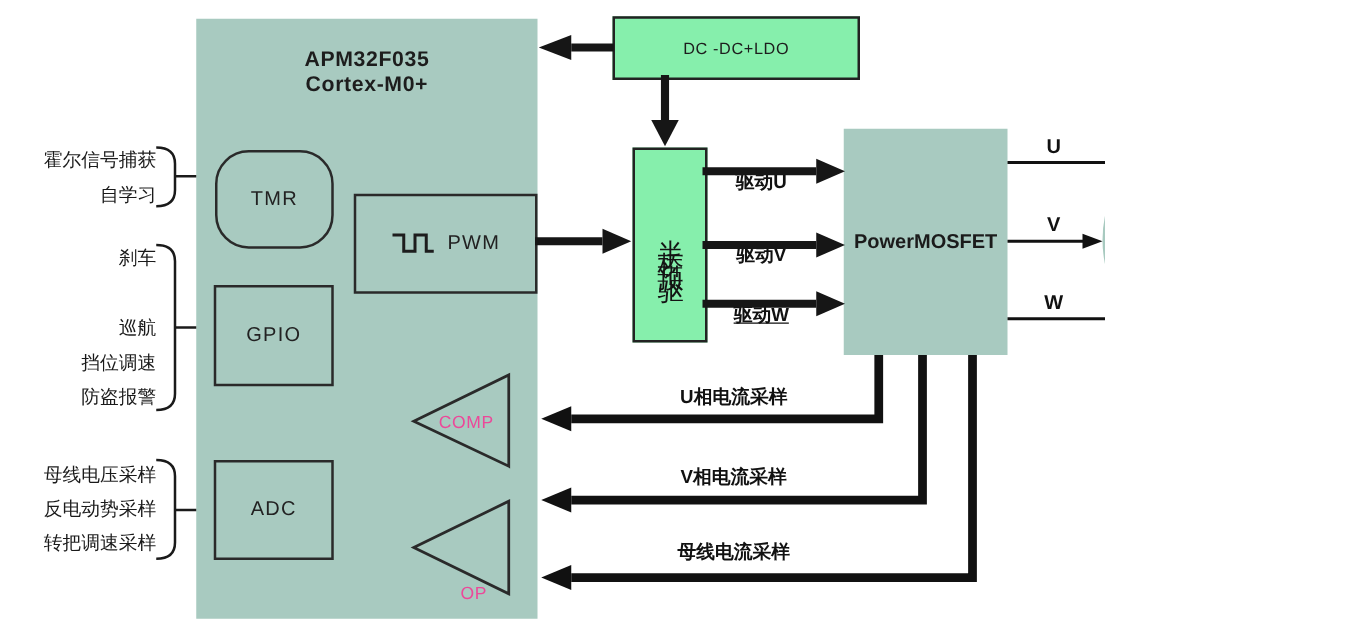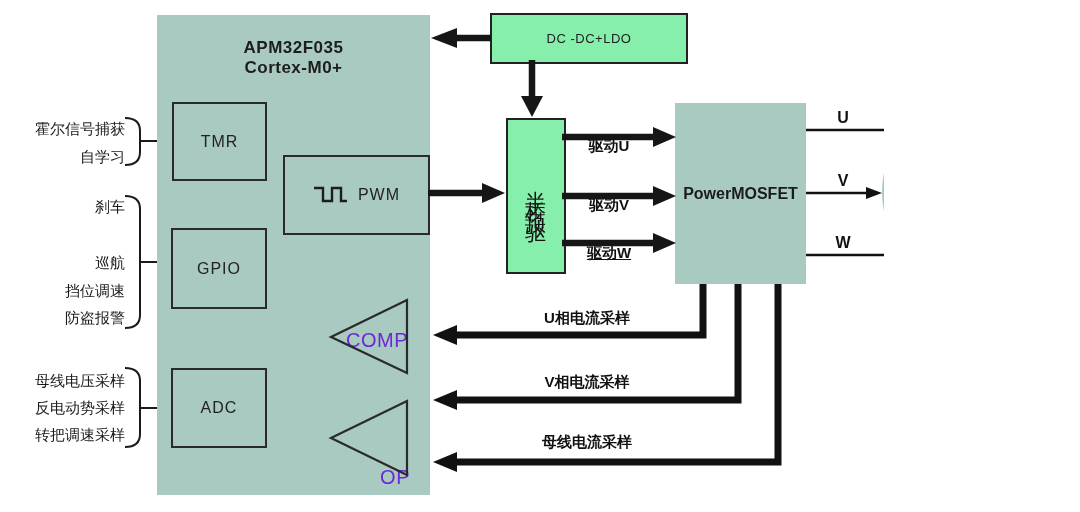--- a/index.html
+++ b/index.html
@@ -13,40 +13,40 @@
     font-family:"Liberation Sans","DejaVu Sans",sans-serif;color:#1c1c1c;
   }
   .abs{position:absolute;}
   .teal-block{background:var(--teal);}
   .outline-box{border:2px solid var(--border);display:flex;align-items:center;justify-content:center;}
   .white-box{background:#86efac;border:2.5px solid #222222;display:flex;align-items:center;justify-content:center;}
   .center-text{display:flex;align-items:center;justify-content:center;text-align:center;}
   .side-label{width:125px;text-align:right;font-size:15px;line-height:20px;height:20px;color:#1a1a1a;}
   .mcu-title{font-weight:bold;font-size:17px;line-height:20px;text-align:center;letter-spacing:.5px;color:#1d1d1d;}
   .periph-label{font-size:16px;letter-spacing:1px;color:#222222;}
-  .tri-label{font-size:20px;letter-spacing:.5px;color:#6d28d9;text-align:right;}
+  .tri-label{font-size:14px;letter-spacing:.5px;color:#ec4899;text-align:center;}
   .phase{font-size:16px;font-weight:bold;color:#111111;text-align:center;height:20px;line-height:20px;}
   .drive{font-size:15px;color:#111111;text-align:center;height:20px;line-height:20px;font-weight:bold;margin-top:26px;}
   .fb{font-size:15px;color:#111111;text-align:center;height:20px;line-height:20px;font-weight:bold;}
   svg{display:block;}
   .overlay{left:0;top:0;pointer-events:none;}
 </style>
 </head>
 <body>
 
 <div class="canvas">
 
   <div class="abs teal-block" style="left:157px;top:15px;width:273px;height:480px;"></div>
 
   <div class="abs mcu-title" style="left:157px;top:38px;width:273px;">
     <span style="display:block;">APM32F035</span>
     <span style="display:block;">Cortex-M0+</span>
   </div>
 
-  <div class="abs outline-box periph-label" style="left:172px;top:102px;width:91px;height:75px;">
+  <div class="abs outline-box periph-label" style="left:172px;top:120px;width:91px;height:75px;border-radius:27px;">
     <span>TMR</span>
   </div>
 
   <div class="abs outline-box periph-label" style="left:171px;top:228px;width:92px;height:77px;">
     <span>GPIO</span>
   </div>
 
   <div class="abs outline-box periph-label" style="left:171px;top:368px;width:92px;height:76px;">
     <span>ADC</span>
   </div>

